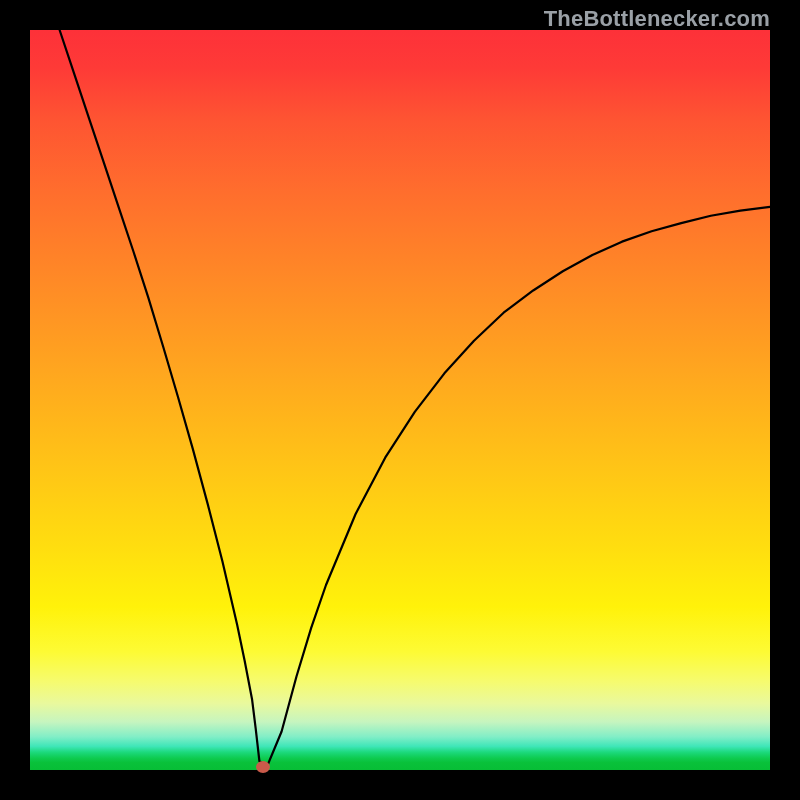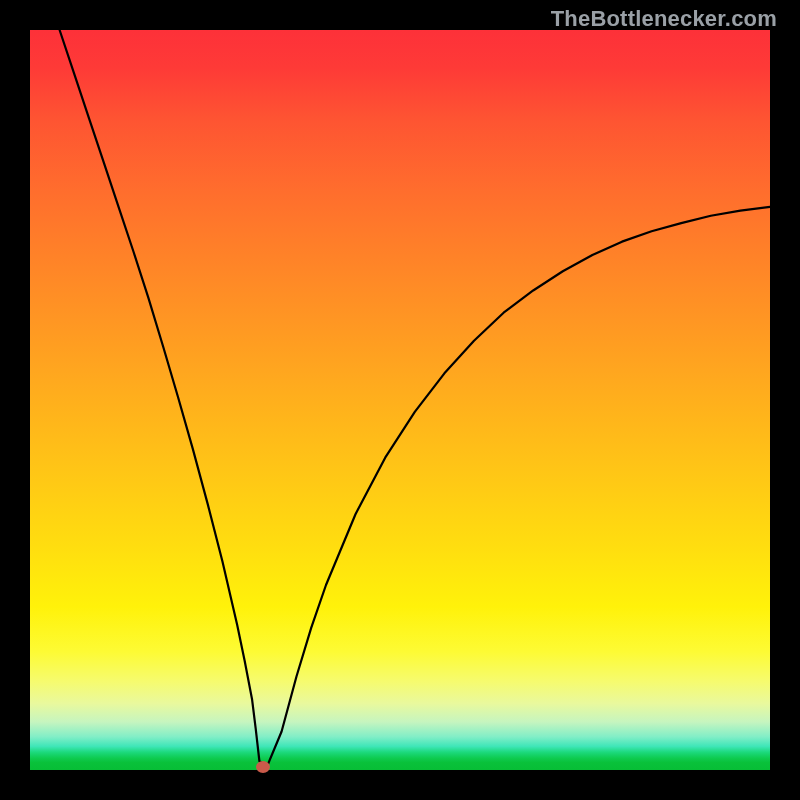--- a/index.html
+++ b/index.html
@@ -45,21 +45,21 @@
       #3fe6b8 96.8%,
       #1cd97c 97.6%,
       #0ecb4f 98.4%,
       #09c13a 99.0%,
       #07be36 100%
     );
   }
   .attribution {
     position: absolute;
     top: 6px;
-    right: 23px;
+    right: 30px;
     color: #9aa0a6;
     font-size: 22px;
     font-weight: 600;
     letter-spacing: 0.2px;
     user-select: none;
   }
   svg.curve {
     position: absolute;
     left: 0;
     top: 0;

